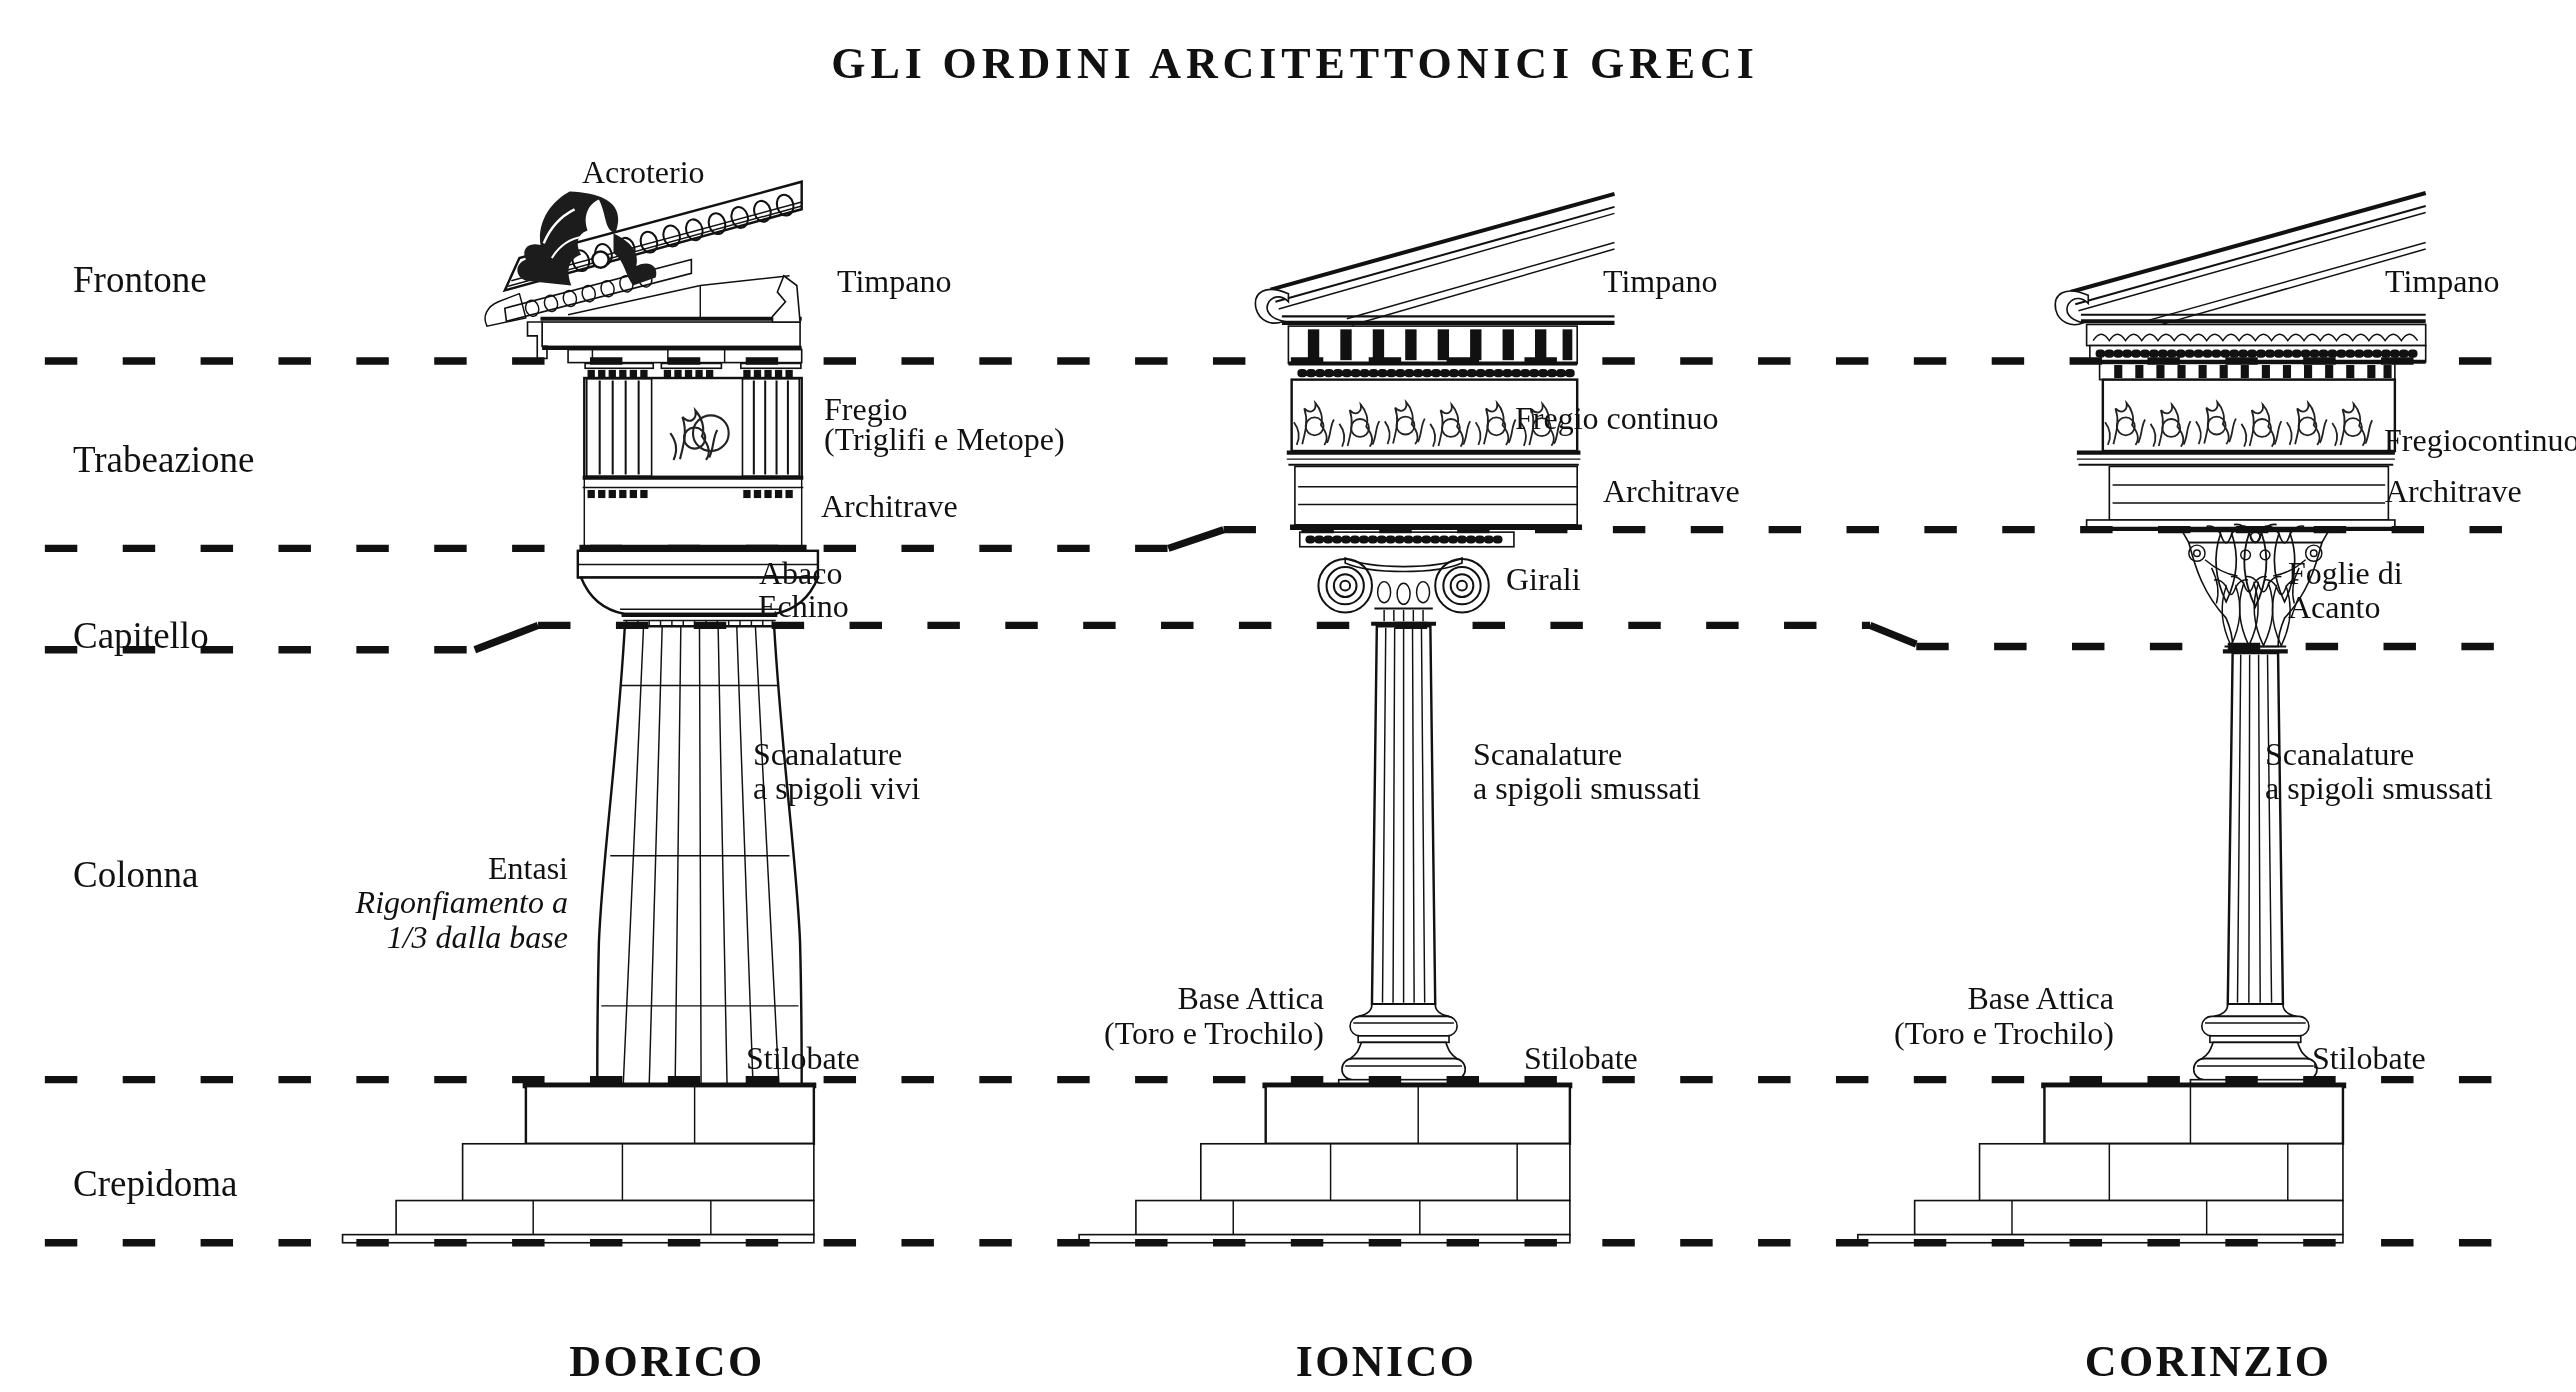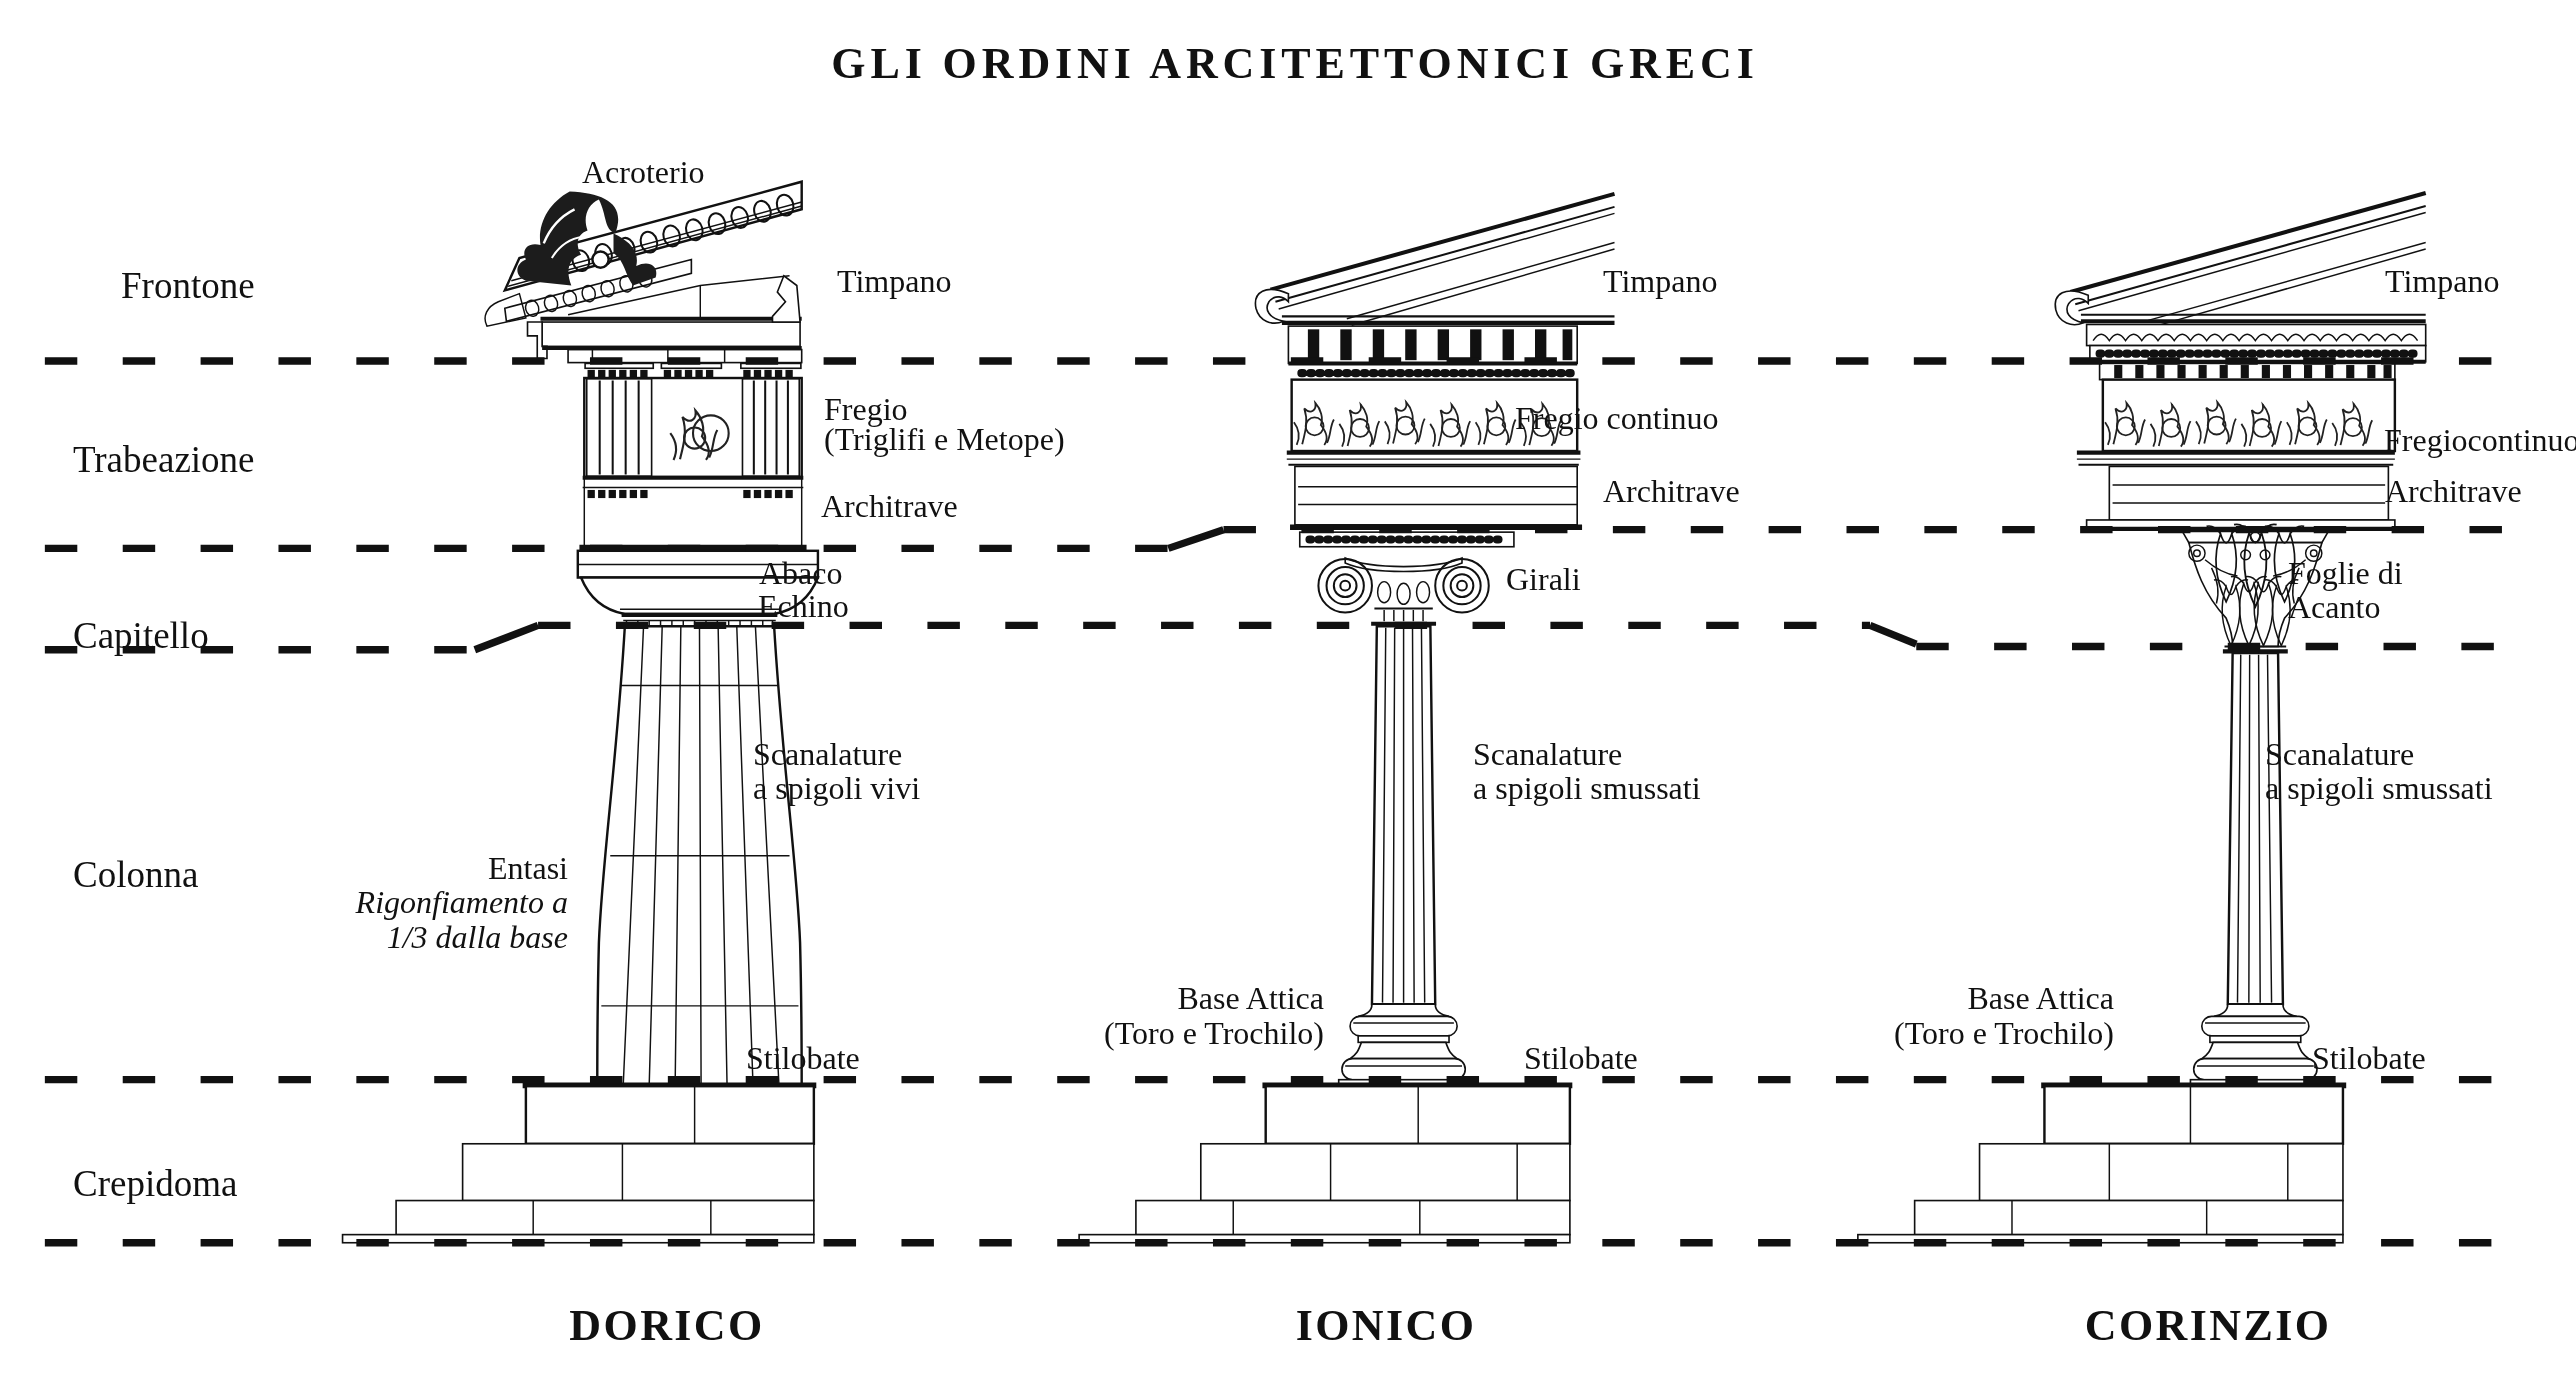--- a/index.html
+++ b/index.html
@@ -2,21 +2,21 @@
 <html style="font-size:13px"><head>
 <meta charset="utf-8">
 <style>
   html,body{margin:0;padding:0;background:#ffffff;}
   #stage{position:relative;width:2576px;height:1392px;background:#fff;overflow:hidden;
          font-family:"Liberation Serif", serif;color:#111;}
   #art{position:absolute;left:0;top:0;}
   .lbl{position:absolute;font-size:32px;line-height:1.06;white-space:nowrap;color:#111;}
   .zone{font-size:37px;}
   .ttl{font-size:44px;font-weight:bold;letter-spacing:4.9px;transform:translateX(-50%);}
-  .ord{font-size:44px;font-weight:bold;letter-spacing:2.4px;transform:translateX(-50%);}
+  .ord{font-size:44px;font-weight:bold;letter-spacing:2.4px;transform:translateX(-50%);margin-top:36px;}
   .ra{transform:translateX(-100%);margin-top:12px;}
   .it{font-style:italic;}
   
   .blk{fill:#ffffff;stroke:#111;stroke-width:3;}
   .blk2{fill:#ffffff;stroke:#111;stroke-width:2;}
   .ln{stroke:#111;fill:none;stroke-width:2.5;}
   .ln1{stroke:#111;fill:none;stroke-width:1.8;}
   .hv{stroke:#111;fill:none;stroke-width:5;}
   .hv6{stroke:#111;fill:none;stroke-width:7;}
   .gry{stroke:#8d9797;fill:none;stroke-width:5;}
@@ -419,21 +419,21 @@
     <path class="dsh" d="M663,771 L2305,771"></path>
     <path class="dsol" d="M2305,771 L2362,794"></path>
     <path class="dsh" d="M2362,797 L3120,797"></path>
     <path class="dsh" d="M55,1331 L3120,1331"></path>
     <path class="dsh" d="M55,1532 L3120,1532"></path>
   </g>
 </svg>
 
   <div class="lbl ttl" style="left:1295px;top:41px;">GLI ORDINI ARCITETTONICI GRECI</div>
 
-  <div class="lbl zone" style="left:73px;top:266px;margin-left:48px;">Frontone</div>
+  <div class="lbl zone" style="left:73px;top:260px;">Frontone</div>
   <div class="lbl zone" style="left:73px;top:440px;">Trabeazione</div>
   <div class="lbl zone" style="left:73px;top:601px;margin-top:15px;">Capitello</div>
   <div class="lbl zone" style="left:73px;top:855px;">Colonna</div>
   <div class="lbl zone" style="left:73px;top:1164px;">Crepidoma</div>
 
   <div class="lbl" style="left:582px;top:156px;">Acroterio</div>
   <div class="lbl" style="left:837px;top:265px;">Timpano</div>
   <div class="lbl" style="left:824px;top:385px;margin-top:8px;">Fregio</div>
   <div class="lbl" style="left:824px;top:423px;">(Triglifi e Metope)</div>
   <div class="lbl" style="left:821px;top:490px;">Architrave</div>

